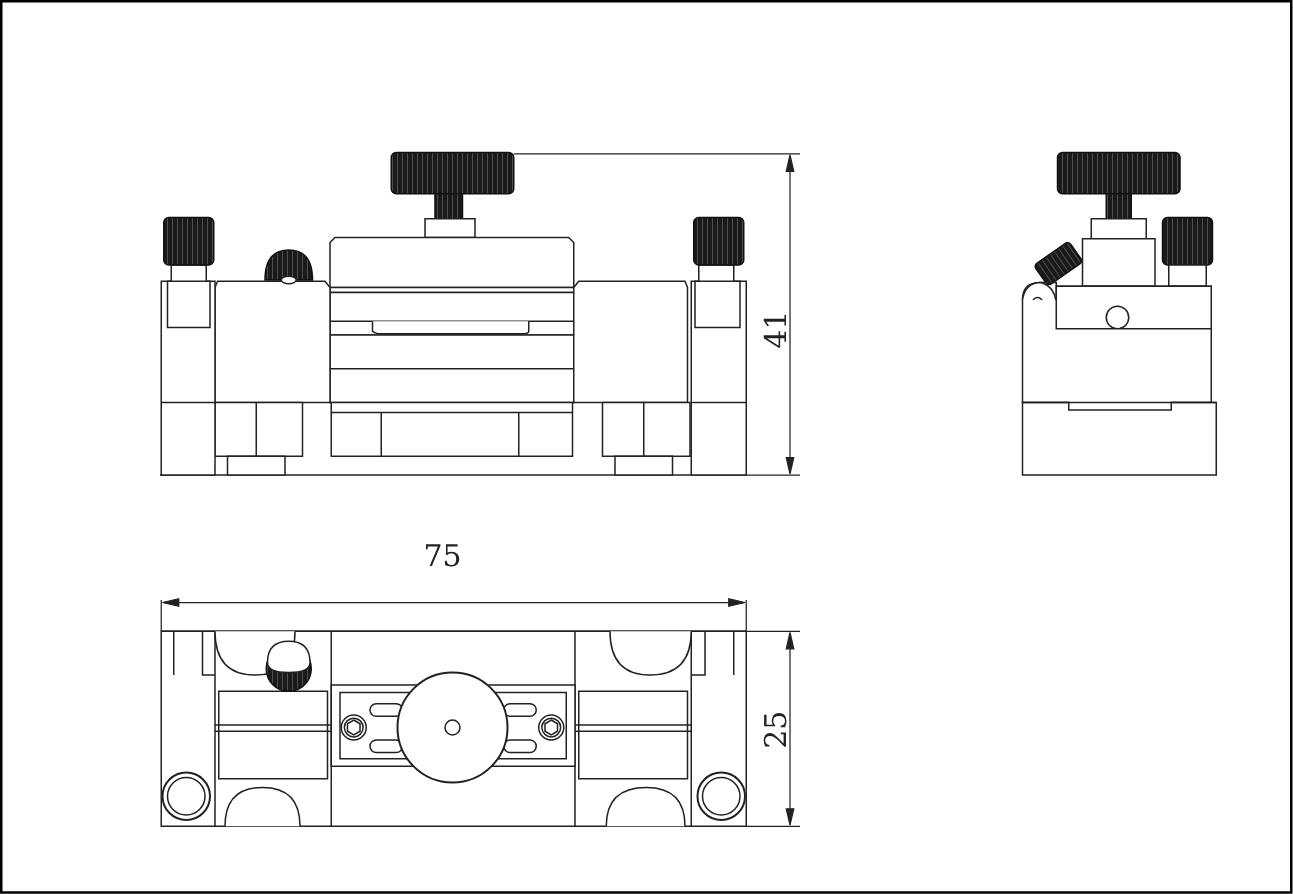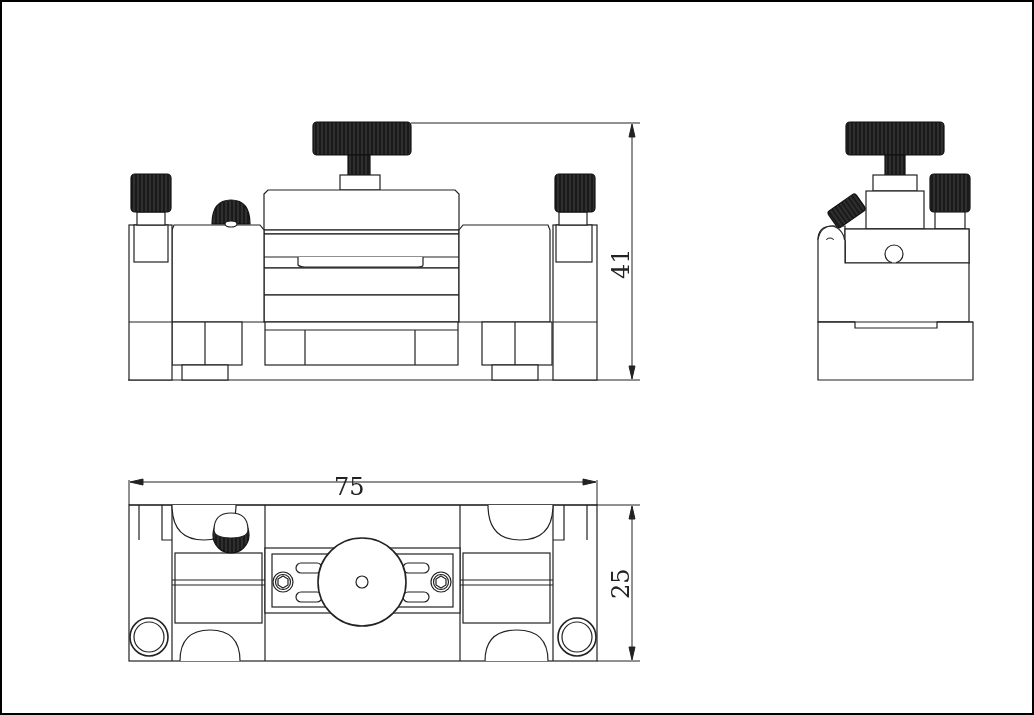--- a/index.html
+++ b/index.html
@@ -174,14 +174,14 @@
   <g stroke-width="1">
     <line x1="597" y1="505" x2="640" y2="505"></line>
     <line x1="597" y1="661" x2="640" y2="661"></line>
     <line x1="632" y1="507" x2="632" y2="659"></line>
     <path d="M632 506 L629 519 L635 519 Z" fill="#222"></path>
     <path d="M632 660 L629 647 L635 647 Z" fill="#222"></path>
   </g>
 </svg>
 
 <div class="dim-text rot" style="left:606px; top:252px; width:30px; text-align:center;">41</div>
-<div class="dim-text" style="left:334px; top:475px; width:40px; ">75</div>
+<div class="dim-text" style="left:334px; top:433px; width:40px; text-align:center;">75</div>
 <div class="dim-text rot" style="left:606px; top:572px; width:30px; text-align:center;">25</div>
 
 </body></html>

